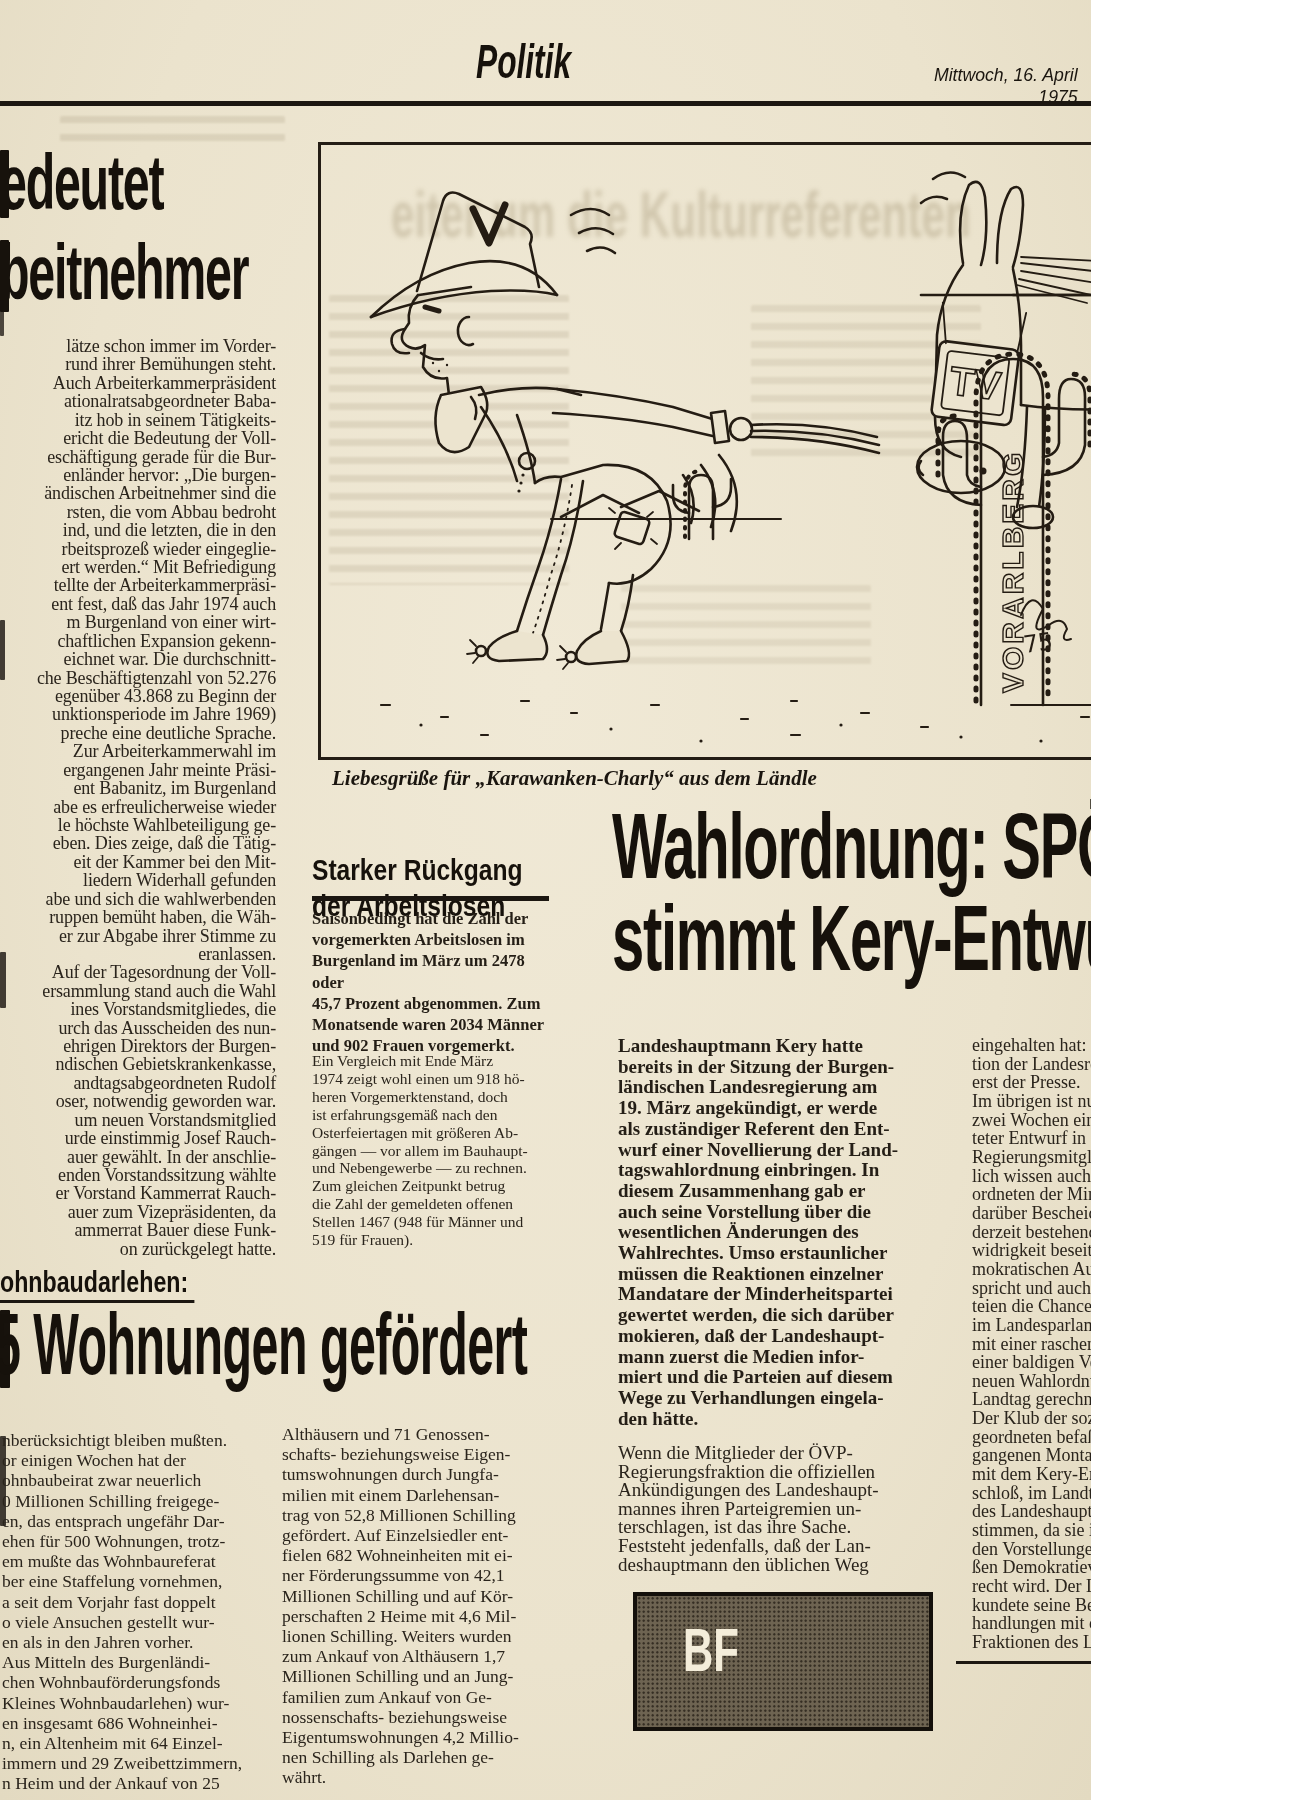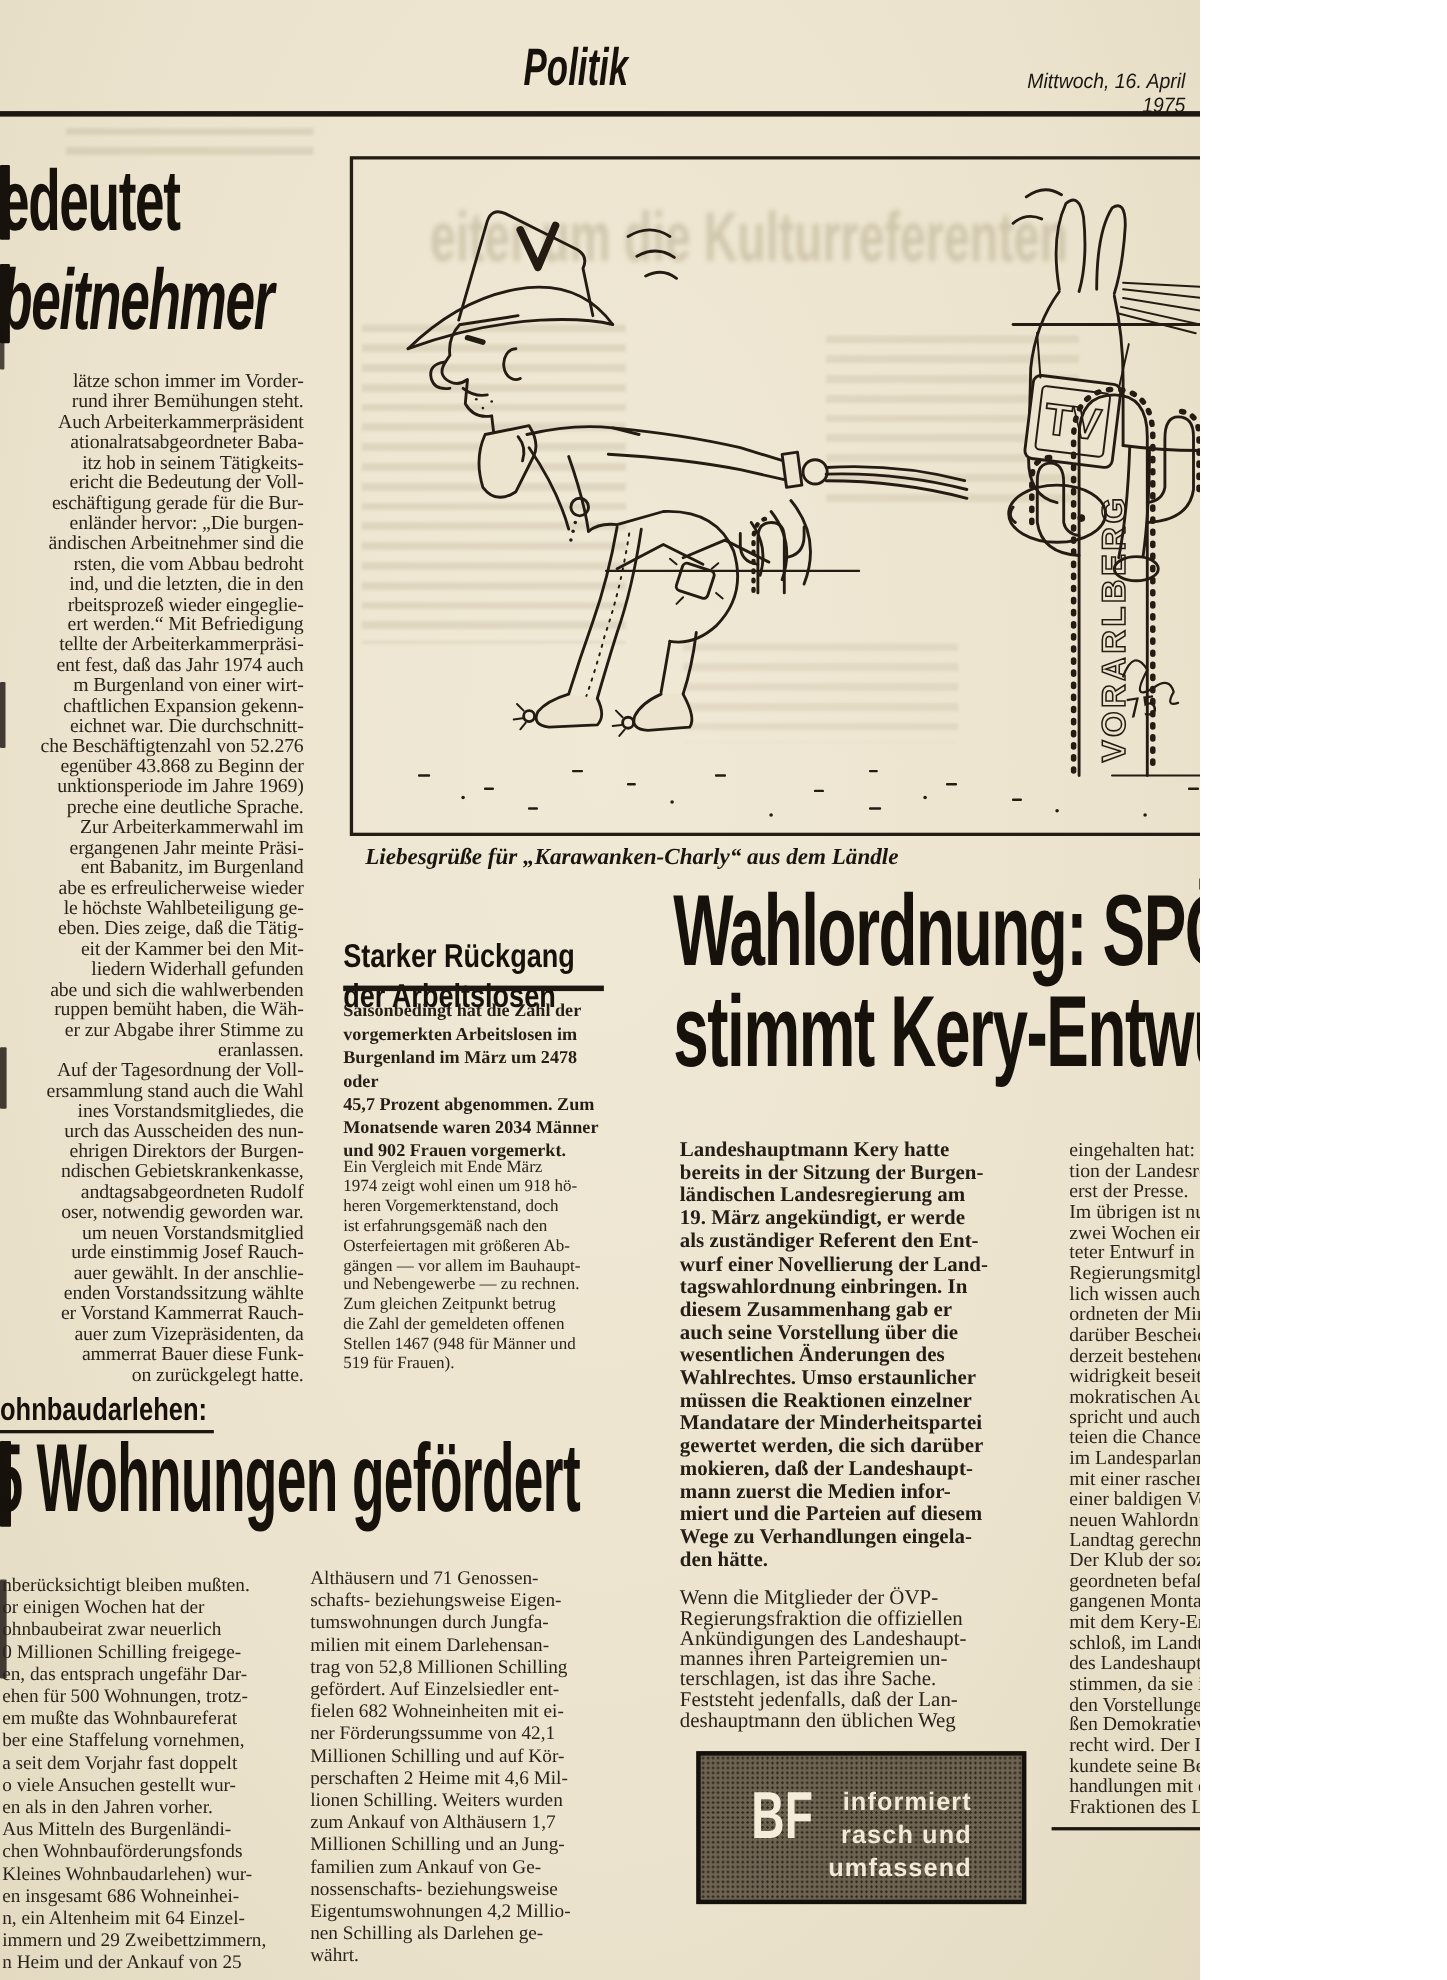--- a/index.html
+++ b/index.html
@@ -43,21 +43,21 @@
   <div class="abs sans ink" style="left:1198px;top:74px;font-size:16px;font-style:italic;">Seite</div>
   <div class="abs headline" style="left:1238px;top:40px;font-size:48px;font-weight:900;">3</div>
   <div class="abs rule" style="left:0;top:101px;width:1315px;height:5px;"></div>
 
   <div class="abs ghost" style="left:60px;top:116px;width:225px;height:26px;opacity:.55;"></div>
   <div class="abs ghost" style="left:1250px;top:190px;width:56px;height:430px;opacity:.45;"></div>
 
   <div class="abs headline" style="left:0;top:143px;font-size:78px;letter-spacing:-2px;">
     <span class="cond" style="transform:scaleX(.62);">edeutet</span>
   </div>
-  <div class="abs headline" style="left:0;top:233px;font-size:78px;letter-spacing:-2px;font-style:italic;">
+  <div class="abs headline" style="left:0;top:233px;font-size:78px;letter-spacing:-2px;">
     <span class="cond" style="transform:scaleX(.62);">beitnehmer</span>
   </div>
   <div class="abs serif pre body-col" style="left:2px;top:337px;width:274px;font-size:18px;line-height:18.42px;letter-spacing:-.15px;color:#2a241c;">lätze schon immer im Vorder-
 rund ihrer Bemühungen steht.
 Auch Arbeiterkammerpräsident
 ationalratsabgeordneter Baba-
 itz hob in seinem Tätigkeits-
 ericht die Bedeutung der Voll-
 eschäftigung gerade für die Bur-
 enländer hervor: „Die burgen-
@@ -382,24 +382,19 @@
 familien zum Ankauf von Ge-
 nossenschafts- beziehungsweise
 Eigentumswohnungen 4,2 Millio-
 nen Schilling als Darlehen ge-
 währt.</div>
 
   <div id="bf-box" class="abs" style="left:633px;top:1592px;width:292px;height:131px;">
     <div class="abs headline" style="left:46px;top:24px;font-size:56px;font-weight:900;color:#f4edda;">
       <span class="cond" style="transform:scale(.75,1.08);">BF</span>
     </div>
-    <div class="abs sans" style="left:116px;top:26px;font-size:23px;font-weight:bold;color:#f2ead6;line-height:30px;letter-spacing:1px;">
-      <div>informiert</div>
-      <div>rasch und</div>
-      <div>umfassend</div>
-    </div>
   </div>
 
   <div class="abs rule" style="left:956px;top:1661px;width:290px;height:3px;"></div>
   <div class="abs sans ink" style="left:1140px;top:1706px;font-size:17px;font-style:italic;">Seite</div>
   <div class="abs headline" style="left:1194px;top:1670px;font-size:48px;font-weight:900;">28</div>
 
 </div>
 
 </body></html>

